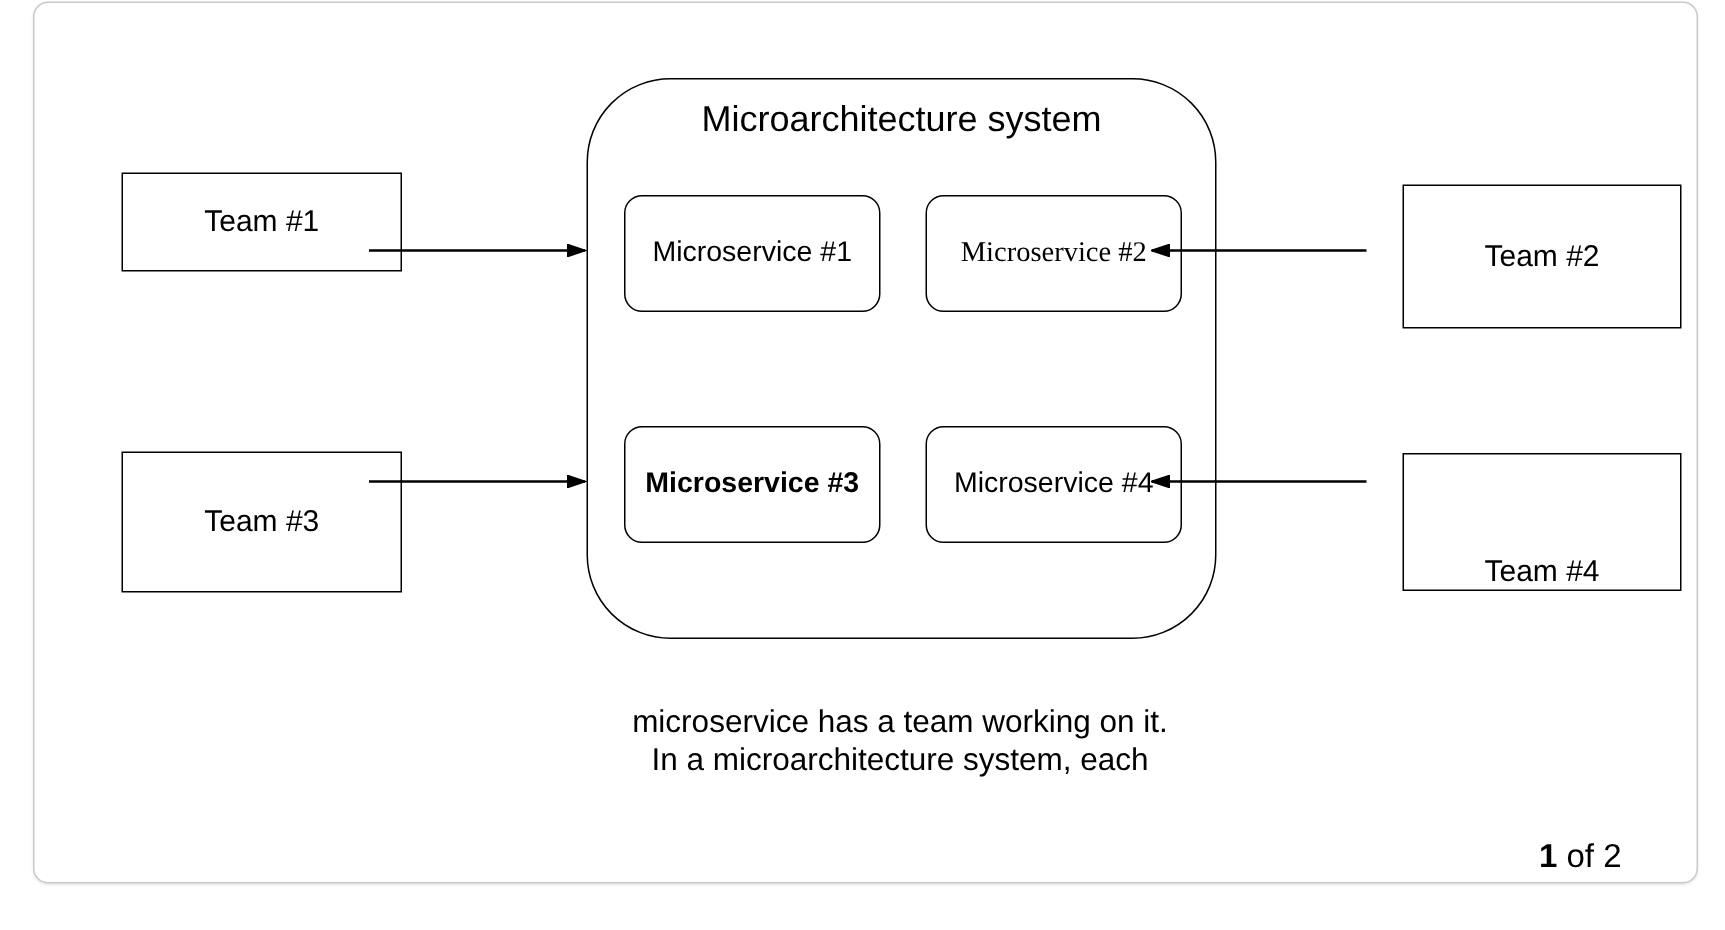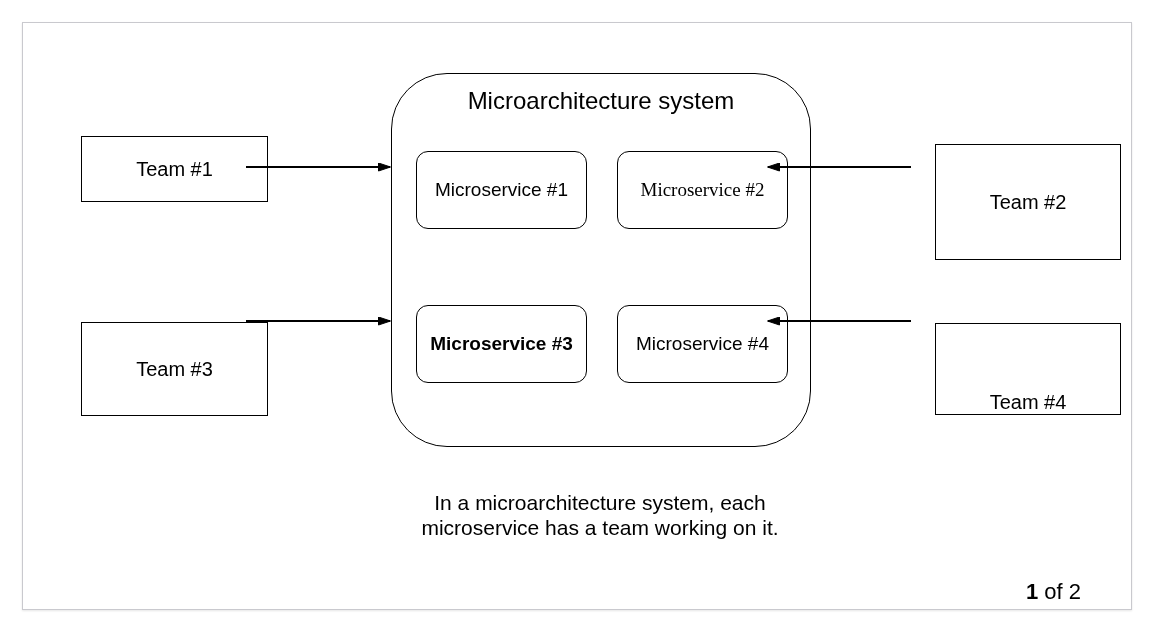--- a/index.html
+++ b/index.html
@@ -7,25 +7,25 @@
     padding: 0;
     width: 1150px;
     height: 620px;
     background: #ffffff;
     font-family: "Liberation Sans", "DejaVu Sans", sans-serif;
     color: #000000;
     overflow: hidden;
   }
   .card {
     position: absolute;
-    left: 22px; top: 22px;
+    left: 22px; top: 1px;
     width: 1110px; height: 588px;
     background: #ffffff;
     border: 1px solid #c9c9ce;
-    border-radius: 0;
+    border-radius: 10px;
     box-shadow: 0 1px 2px rgba(0,0,0,0.10);
     box-sizing: border-box;
   }
   .shape {
     position: absolute;
     background: #ffffff;
     border: 1.5px solid #000000;
     box-sizing: border-box;
     display: flex;
     align-items: center;
@@ -47,21 +47,21 @@
     line-height: 28px;
     z-index: 3;
   }
   .ms { border-radius: 12px; font-size: 19px; z-index: 2; }
   .ms1 { left: 393px; top: 128px; width: 171px; height: 78px; }
   .ms2 { left: 594px; top: 128px; width: 171px; height: 78px; font-family: Liberation Serif, serif; }
   .ms3 { left: 393px; top: 282px; width: 171px; height: 78px; font-weight: bold; }
   .ms4 { left: 594px; top: 282px; width: 171px; height: 78px; }
   .team { font-size: 20px; z-index: 2; }
   .team1 { left: 58px;  top: 113px; width: 187px; height: 66px; }
-  .team2 { left: 912px; top: 121px; width: 186px; height: 116px; }
+  .team2 { left: 912px; top: 121px; width: 186px; height: 96px; }
   .team3 { left: 58px;  top: 299px; width: 187px; height: 94px; }
   .team4 { left: 912px; top: 300px; width: 186px; height: 92px; align-items: flex-end; }
   .arrow-layer {
     position: absolute;
     left: 0; top: 0;
     width: 1150px; height: 620px;
     z-index: 4;
     pointer-events: none;
   }
   .caption {
@@ -109,22 +109,22 @@
     <span>Team #2</span>
   </div>
   <div class="shape team team3">
     <span>Team #3</span>
   </div>
   <div class="shape team team4">
     <span>Team #4</span>
   </div>
 
   <div class="caption">
+    <div>microservice has a team working on it.</div>
     <div>In a microarchitecture system, each</div>
-    <div>microservice has a team working on it.</div>
   </div>
 
   <div class="pager">
     <span class="pg-cur">1</span><span> of 2</span>
   </div>
 
 </div>
 
 <svg class="arrow-layer" width="1150" height="620" viewBox="0 0 1150 620" xmlns="http://www.w3.org/2000/svg">
   <defs>

